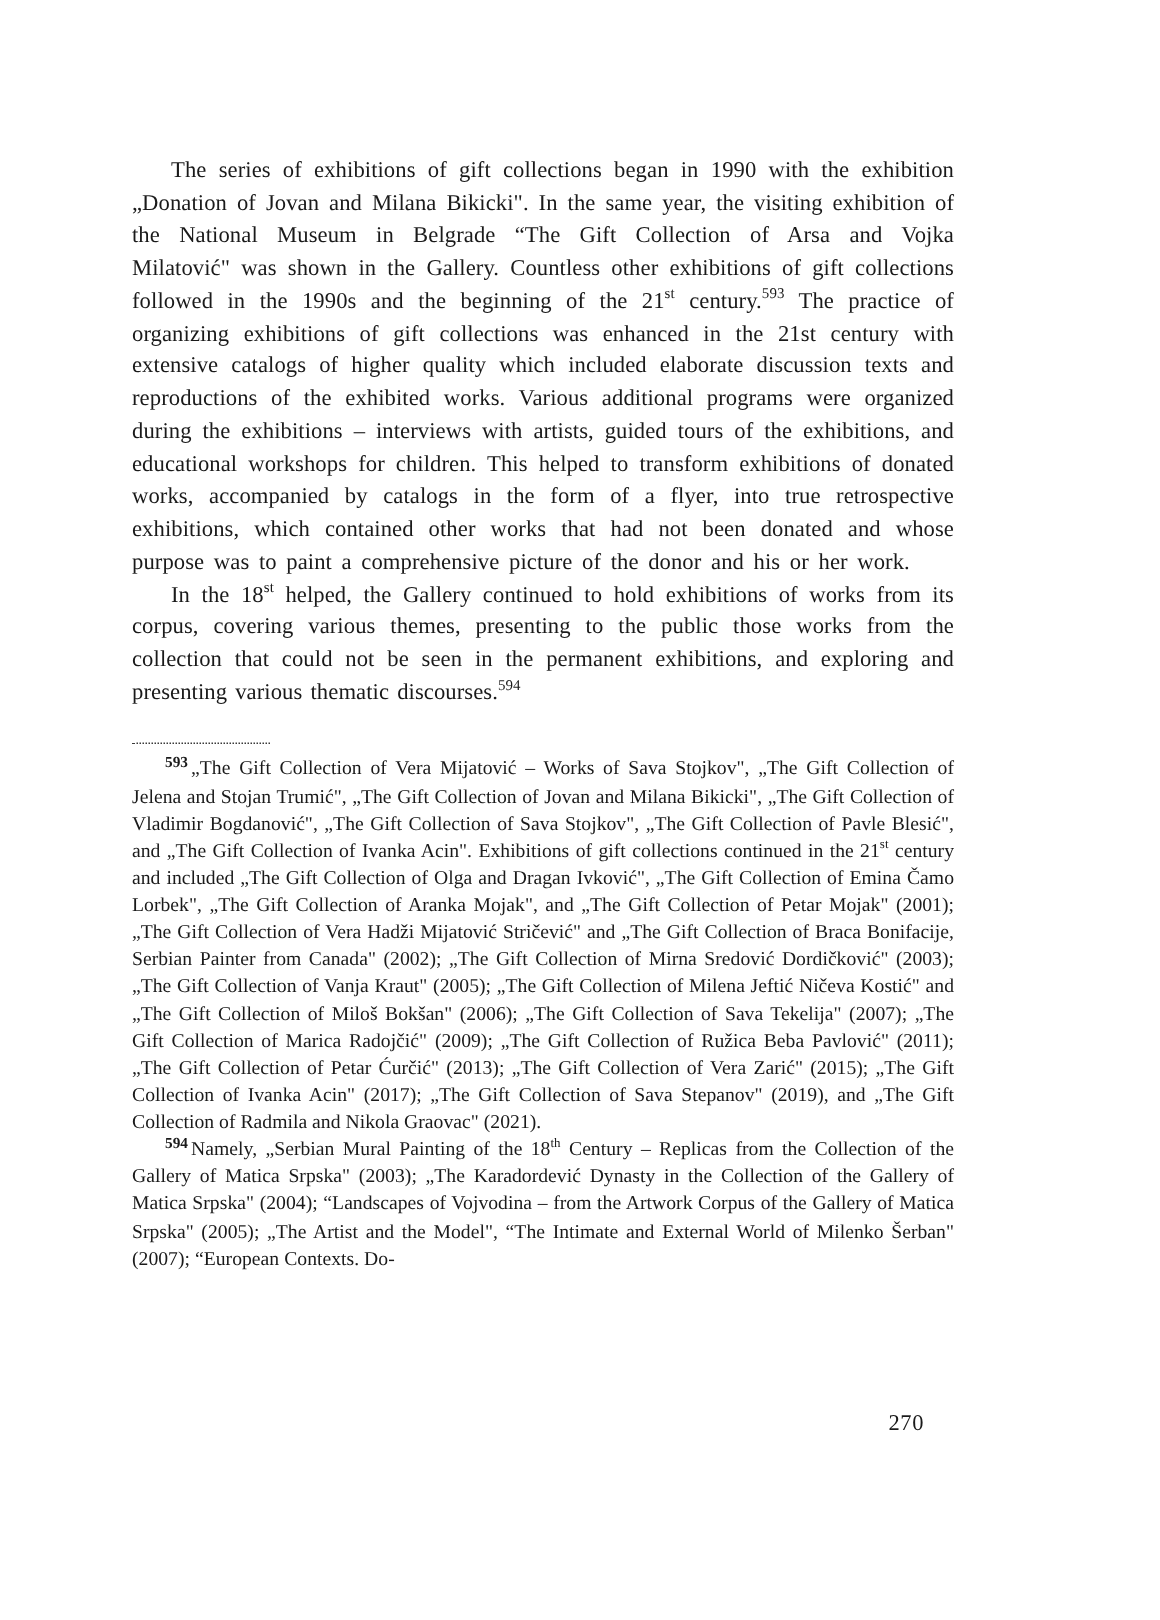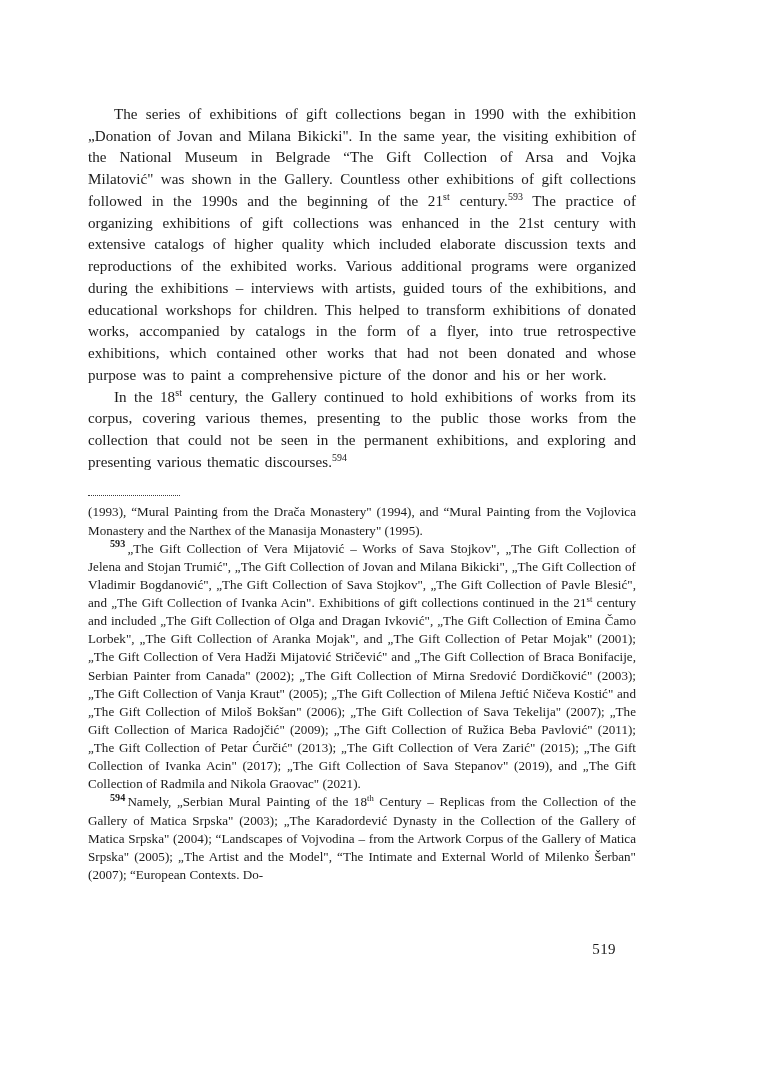--- a/index.html
+++ b/index.html
@@ -83,28 +83,27 @@
   }
 </style>
 </head>
 <body>
 
 <div class="page">
 
   <div class="body-text">
     <p class="indent spread-1"><span>The series of exhibitions of gift collections began in 1990 with the exhibition „Donation of Jovan and Milana Bikicki". In the same year, the visiting exhibition of the National Museum in Belgrade “The Gift Collection of Arsa and Vojka Milatović" was shown in the Gallery. Countless other exhibitions of gift collections followed in the 1990s and the beginning of the 21</span><sup>st</sup><span> century.</span><sup>593</sup><span> The practice of organizing exhibitions of gift collections was enhanced in the 21st century with extensive catalogs of higher quality which included elaborate discussion texts and reproductions of the exhibited works. Various additional programs were organized during the exhibitions – interviews with artists, guided tours of the exhibitions, and educational workshops for children. This helped to transform exhibitions of donated works, accompanied by catalogs in the form of a flyer, into true retrospective exhibitions, which contained other works that had not been donated and whose purpose was to paint a comprehensive picture of the donor and his or her work.</span></p>
 
-    <p class="indent spread-2"><span>In the 18</span><sup>st</sup><span> century, the Gallery continued to hold exhibitions of works from its corpus, covering various themes, presenting to the public those works from the collection that could not be seen in the permanent exhibitions, and exploring and presenting various thematic discourses.</span><sup>594</sup></p>
+    <p class="indent spread-2"><span>In the 18</span><sup>st</sup><span> helped, the Gallery continued to hold exhibitions of works from its corpus, covering various themes, presenting to the public those works from the collection that could not be seen in the permanent exhibitions, and exploring and presenting various thematic discourses.</span><sup>594</sup></p>
   </div>
 
   <div class="note-rule"></div>
 
   <div class="notes">
-    <p>(1993), “Mural Painting from the Drača Monastery" (1994), and “Mural Painting from the Vojlovica Monastery and the Narthex of the Manasija Monastery" (1995).</p>
 
     <p class="note-para"><span class="note-num">593</span><span>„The Gift Collection of Vera Mijatović – Works of Sava Stojkov", „The Gift Collection of Jelena and Stojan Trumić", „The Gift Collection of Jovan and Milana Bikicki", „The Gift Collection of Vladimir Bogdanović", „The Gift Collection of Sava Stojkov", „The Gift Collection of Pavle Blesić", and „The Gift Collection of Ivanka Acin". Exhibitions of gift collections continued in the 21</span><sup>st</sup><span> century and included „The Gift Collection of Olga and Dragan Ivković", „The Gift Collection of Emina Čamo Lorbek", „The Gift Collection of Aranka Mojak", and „The Gift Collection of Petar Mojak" (2001); „The Gift Collection of Vera Hadži Mijatović Stričević" and „The Gift Collection of Braca Bonifacije, Serbian Painter from Canada" (2002); „The Gift Collection of Mirna Sredović Dordičković" (2003); „The Gift Collection of Vanja Kraut" (2005); „The Gift Collection of Milena Jeftić Ničeva Kostić" and „The Gift Collection of Miloš Bokšan" (2006); „The Gift Collection of Sava Tekelija" (2007); „The Gift Collection of Marica Radojčić" (2009); „The Gift Collection of Ružica Beba Pavlović" (2011); „The Gift Collection of Petar Ćurčić" (2013); „The Gift Collection of Vera Zarić" (2015); „The Gift Collection of Ivanka Acin" (2017); „The Gift Collection of Sava Stepanov" (2019), and „The Gift Collection of Radmila and Nikola Graovac" (2021).</span></p>
 
     <p class="note-para"><span class="note-num">594</span><span>Namely, „Serbian Mural Painting of the 18</span><sup>th</sup><span> Century – Replicas from the Collection of the Gallery of Matica Srpska" (2003); „The Karadordević Dynasty in the Collection of the Gallery of Matica Srpska" (2004); “Landscapes of Vojvodina – from the Artwork Corpus of the Gallery of Matica Srpska" (2005); „The Artist and the Model", “The Intimate and External World of Milenko Šerban" (2007); “European Contexts. Do-</span></p>
   </div>
 
-  <div class="folio">519</div>
+  <div class="folio">270</div>
 
 </div>
 
 </body></html>

